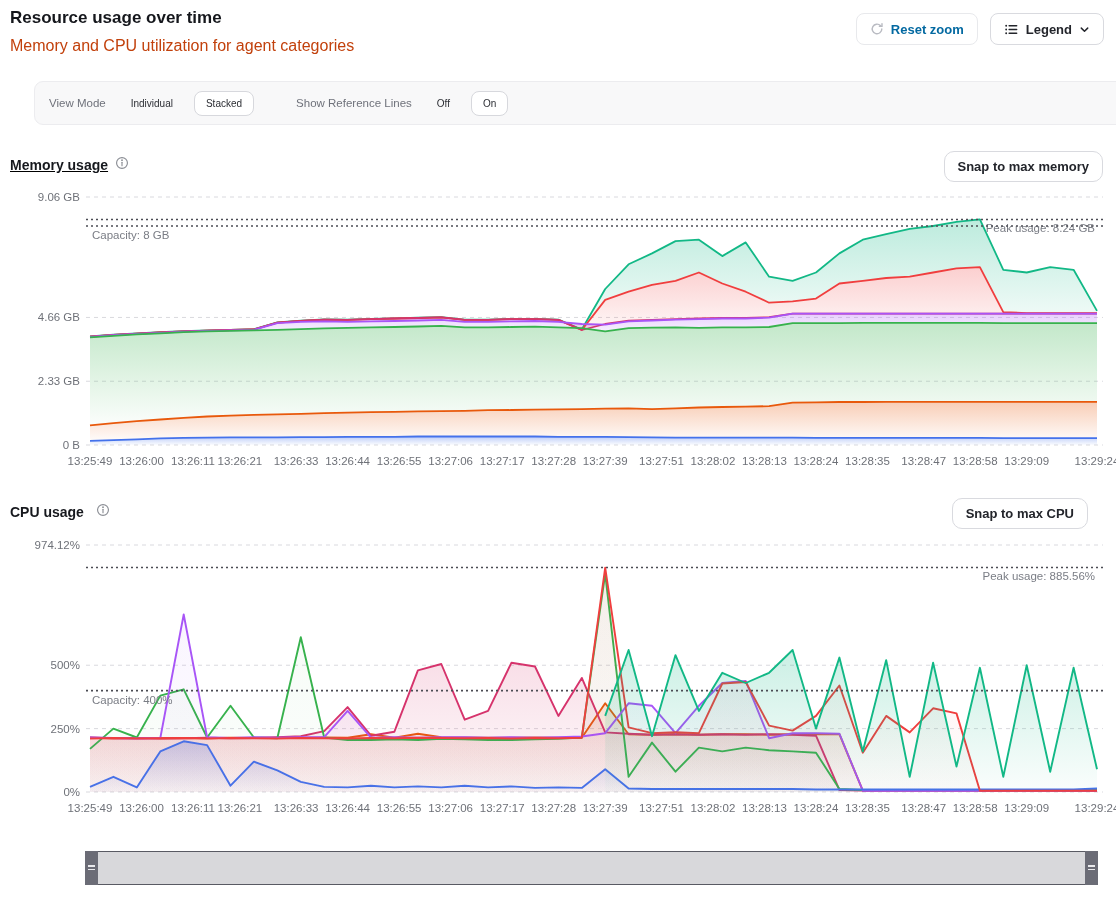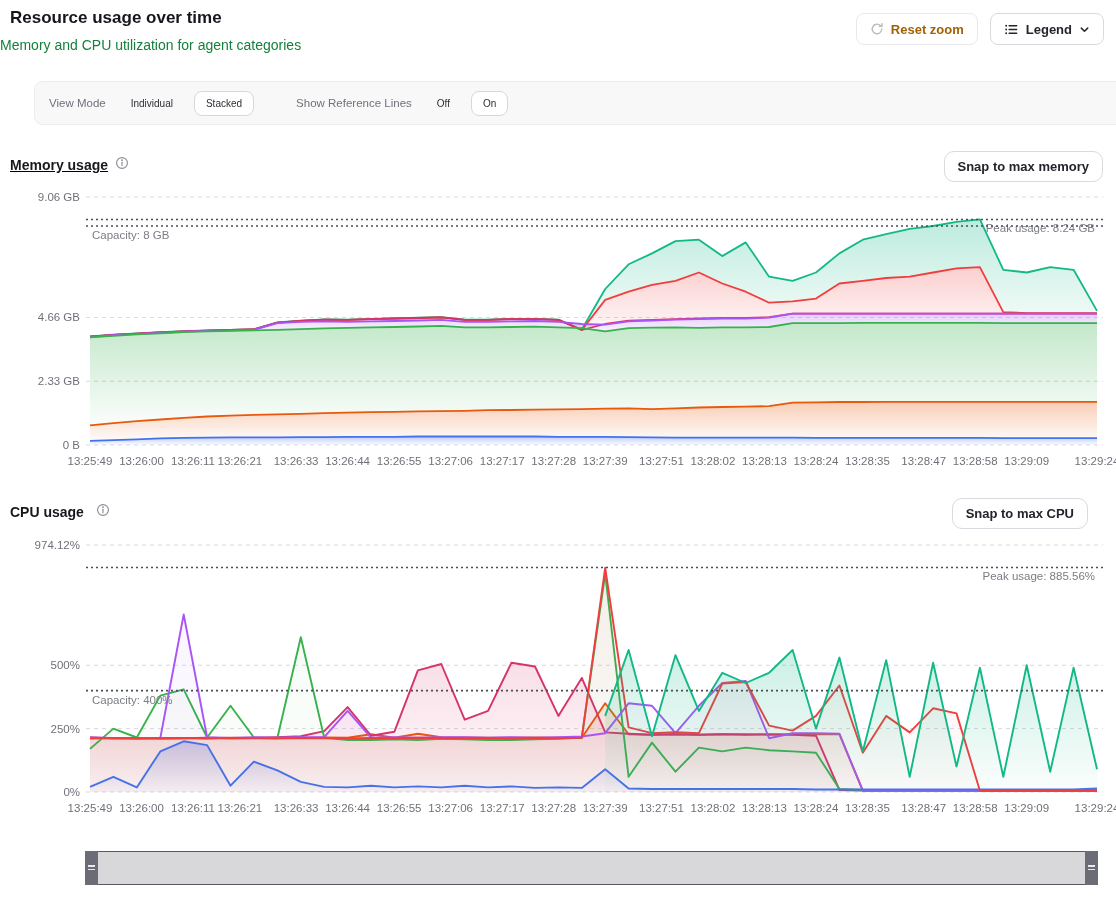--- a/index.html
+++ b/index.html
@@ -1,24 +1,24 @@
 <!DOCTYPE html>
 <html><head>
 <meta charset="utf-8">
 <style>
   * { margin:0; padding:0; box-sizing:border-box; }
   html,body { width:1116px; height:906px; background:#ffffff; font-family:"Liberation Sans", sans-serif; overflow:hidden; }
   .page { position:relative; width:1116px; height:906px; }
 
   
   .hdr-title { position:absolute; left:10px; top:8px; font-size:17px; font-weight:700; color:#15171c; }
-  .hdr-sub   { position:absolute; left:0; top:37px; font-size:14px; color:#15803d; }
+  .hdr-sub   { position:absolute; left:10px; top:37px; font-size:16px; color:#c2410c; }
   .hdr-actions { position:absolute; right:12px; top:13px; display:flex; gap:12px; }
   .btn { display:flex; align-items:center; gap:7px; height:32px; padding:0 13px; border:1px solid #d9dadf; border-radius:8px; background:#fff; font-size:13px; font-weight:700; color:#23252b; cursor:pointer; }
-  .btn.disabled { border-color:#e8e9ec; color:#a16207; }
+  .btn.disabled { border-color:#e8e9ec; color:#0369a1; }
   .btn svg { display:block; }
 
   
   .toolbar { position:absolute; left:10px; top:81px; width:1094px; height:44px; background:#f8f8f9; border:1px solid #ececef; border-radius:9px; display:flex; align-items:center; padding:0 14px; gap:10px;margin-left:24px; }
   .tb-label { font-size:11.5px; color:#6f727b; margin-right:4px; }
   .tb-opt { font-size:10px; color:#2c2e34; padding:6px 11px; border-radius:8px; cursor:pointer; }
   .tb-opt.active { background:#fff; border:1px solid #d7d8dd; }
   .tb-gap { width:22px; }
 
   

